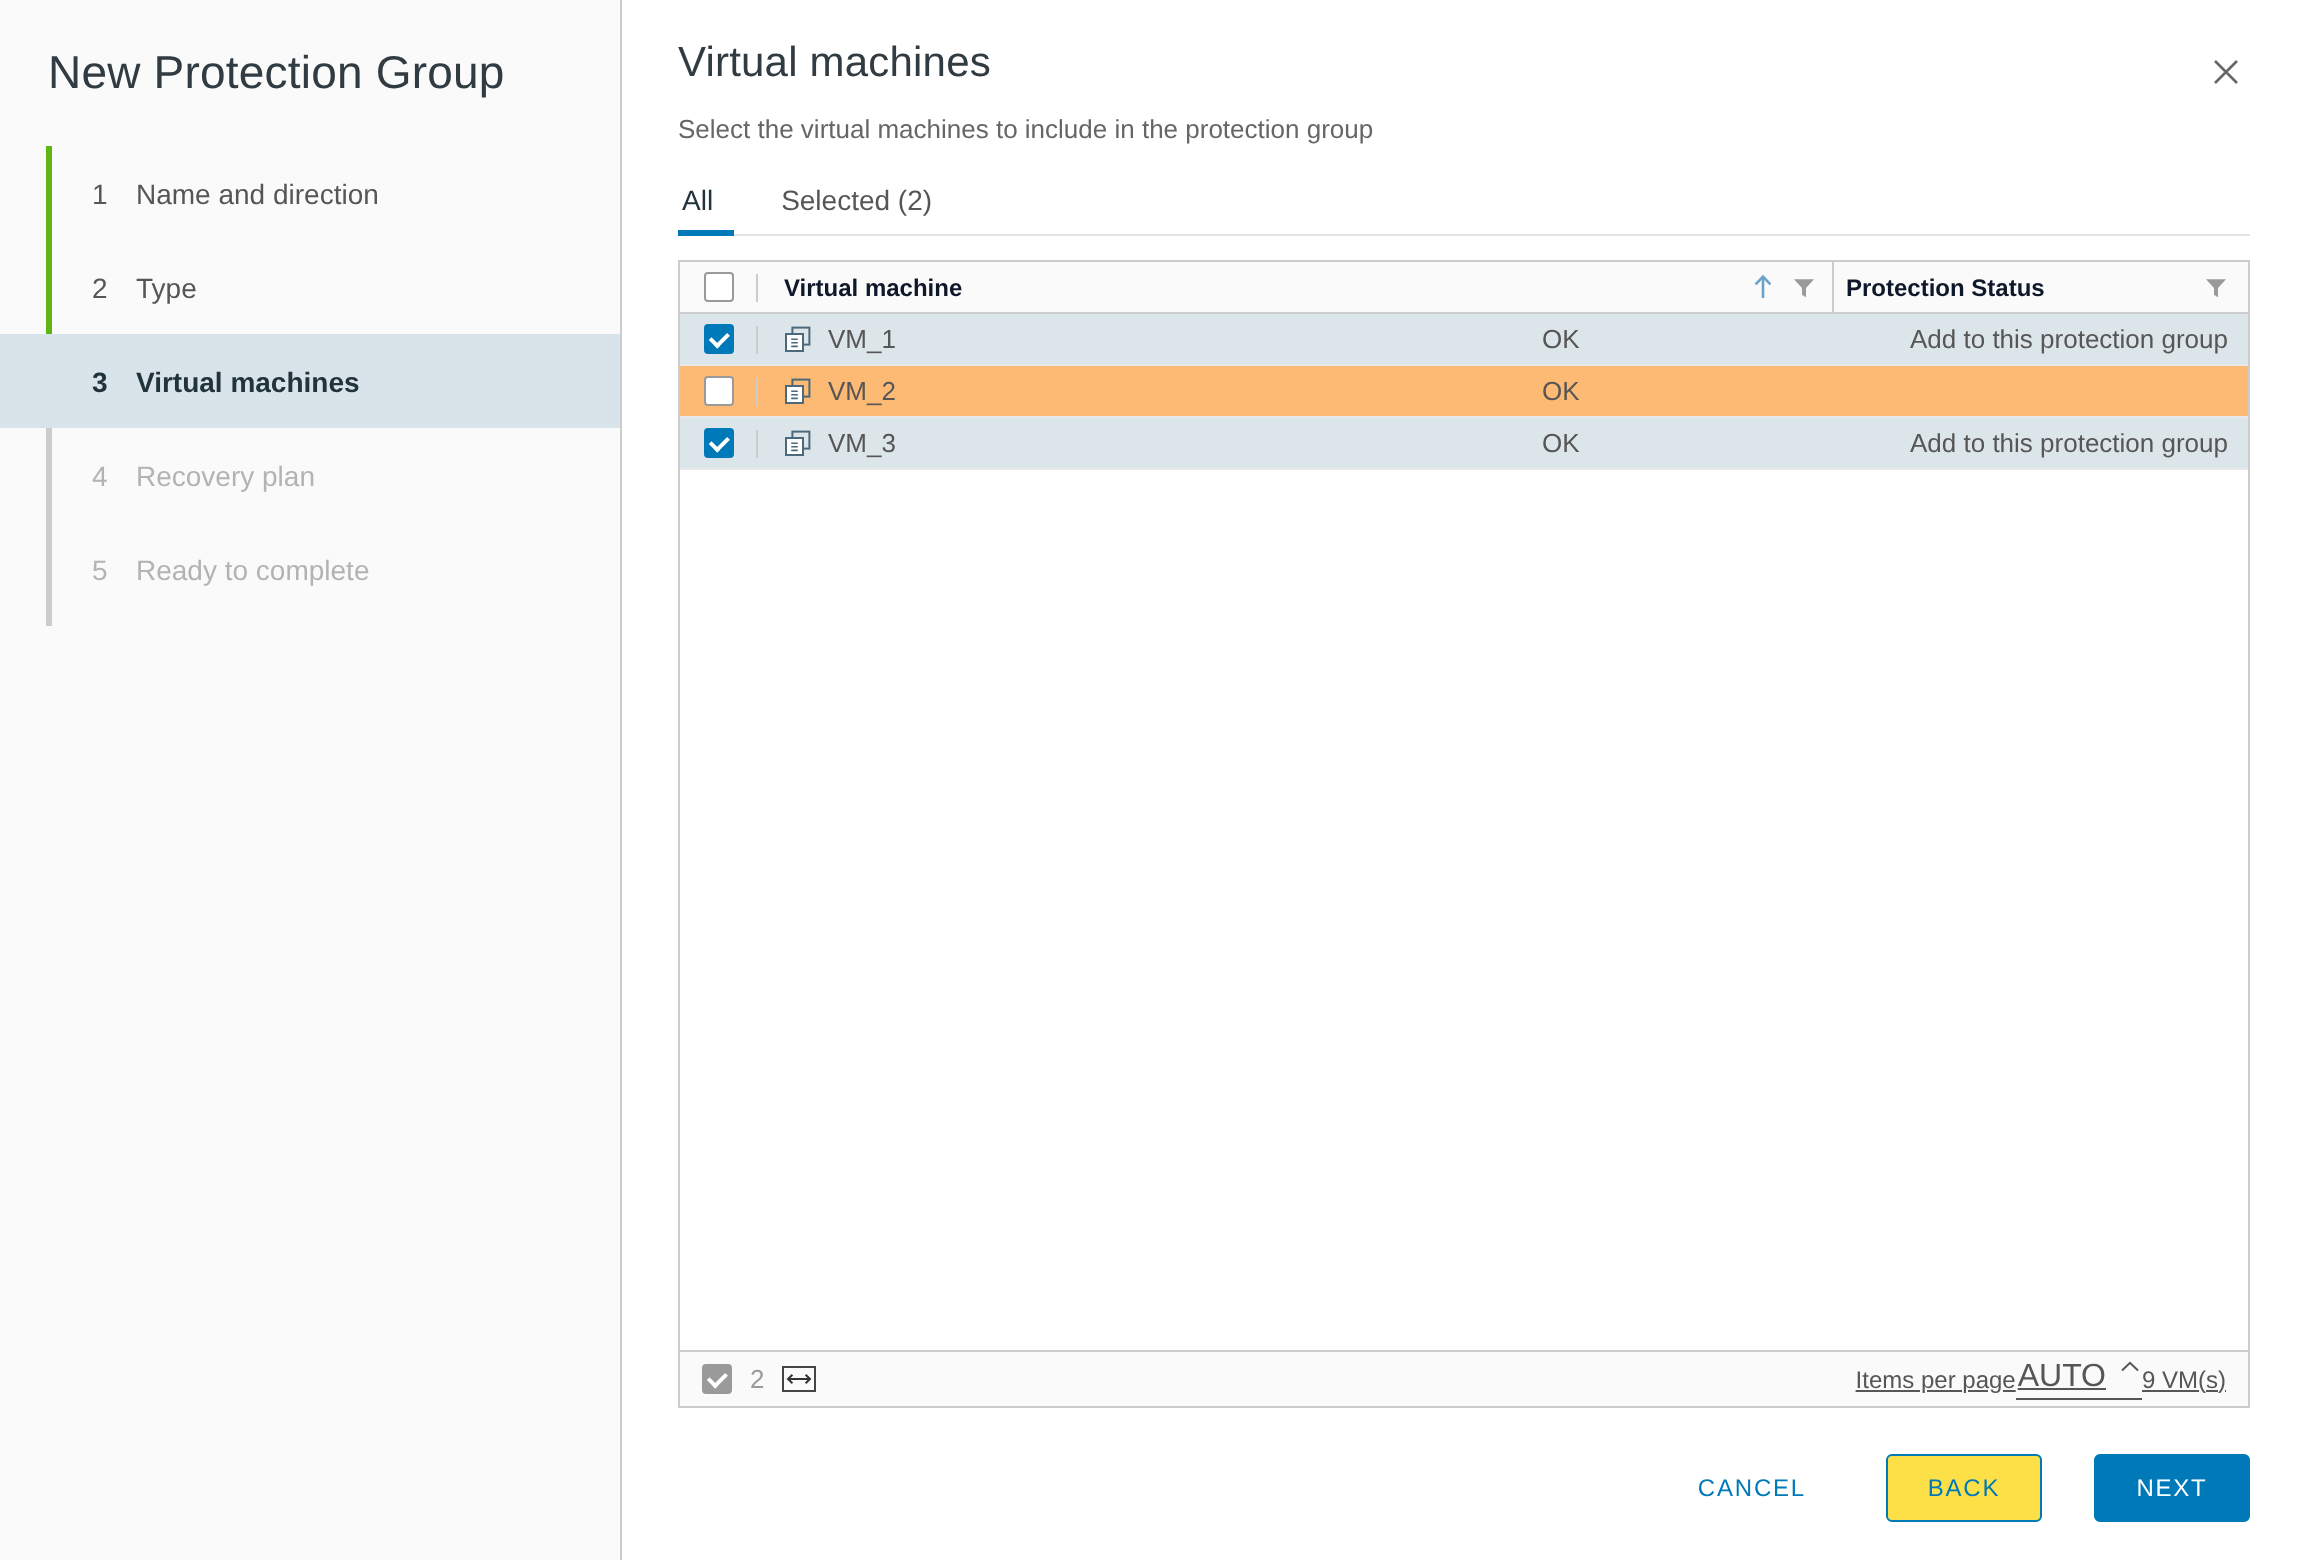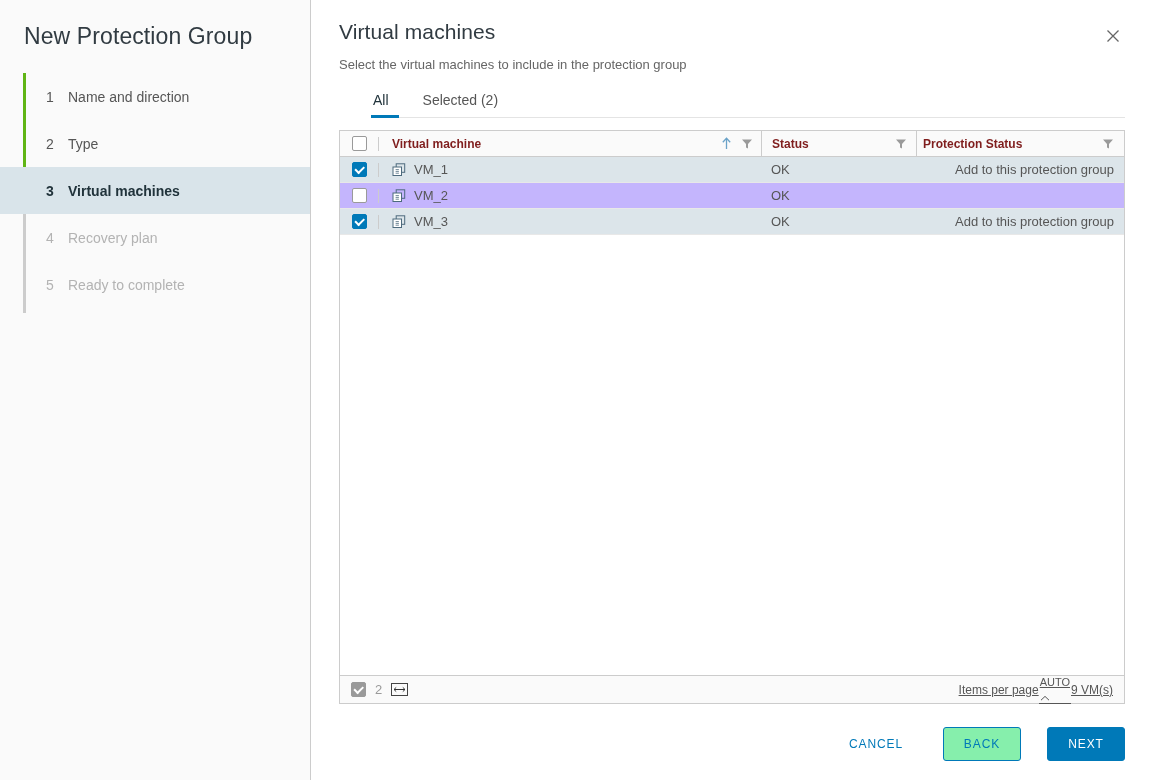--- a/index.html
+++ b/index.html
@@ -116,21 +116,20 @@
     line-height: 18px;
   }
 
   
   .tabs {
     display: flex;
     align-items: flex-end;
     margin-top: 17px;
     border-bottom: 1px solid #e4e4e4;
     height: 27px;
-    margin-left: 32px;
   }
   .tab {
     font-size: 14px;
     color: #565656;
     padding: 0 10px 7px 2px;
     margin-right: 22px;
     cursor: pointer;
     border-bottom: 3px solid transparent;
     position: relative;
     top: 1px;
@@ -153,31 +152,31 @@
     flex-direction: column;
     background: #ffffff;
   }
   .dg-header {
     display: flex;
     height: 26px;
     background: #fafafa;
     border-bottom: 1px solid #cccccc;
     font-size: 12px;
     font-weight: 600;
-    color: #7f1d1d;
+    color: #0f172a;
     align-items: center;
   }
   .dg-row {
     display: flex;
     height: 26px;
     align-items: center;
     font-size: 13px;
     color: #565656;
     border-bottom: 1px solid #e8e8e8;
-    background: #c4b5fd;
+    background: #fdba74;
   }
   .dg-row.selected { background: #dce5ea; }
 
   .col-check {
     width: 38px; min-width: 38px;
     display: flex; align-items: center; justify-content: center;
     height: 100%;
   }
   .col-sep {
     width: 1px; min-width: 1px;
@@ -277,23 +276,22 @@
   .footer-count { color: #9a9a9a; font-size: 13px; }
   .footer-right {
     margin-left: auto;
     display: flex; align-items: center;  text-decoration: underline;
   }
   .per-page-select {
     display: inline-flex; align-items: flex-start; gap: 7px;
     border-bottom: 1px solid #565656;
     padding: 0 1px 1px 1px;
     cursor: pointer;
-    font-size: 11px;
+    font-size: 16px;
     color: #565656;
-    flex-direction: column;
   }
   .fit-icon {
     width: 17px; height: 13px;
     border: 1px solid #444;
     display: inline-flex;
     align-items: center; justify-content: center;
     cursor: pointer;
   }
 
   
@@ -315,21 +313,21 @@
     cursor: pointer;
     text-transform: uppercase;
   }
   .btn-flat {
     background: none;
     border: none;
     color: #0079b8;
     padding: 0 14px;
   }
   .btn-outline {
-    background: #86efac;
+    background: #fde047;
     border: 1px solid #0079b8;
     color: #0079b8;
     min-width: 78px;
   }
   .btn-primary {
     background: #0079b8;
     border: 1px solid #0079b8;
     color: #ffffff;
     min-width: 78px;
   }
@@ -405,28 +403,20 @@
               <path d="M5.5 1.5 L5.5 12" stroke="#6aa2c8" stroke-width="1.3" fill="none"></path>
               <path d="M1.8 5.2 L5.5 1.3 L9.2 5.2" stroke="#6aa2c8" stroke-width="1.3" fill="none"></path>
             </svg>
           </span>
           <span style="line-height:0;">
             <svg width="12" height="12" viewBox="0 0 12 12">
               <path d="M1 1.6 L11 1.6 L7 6 L7 10.6 L5 9.4 L5 6 Z" fill="#9a9a9a"></path>
             </svg>
           </span>
         </div>
-        <div class="col-status">
-          <span class="hdr-text">Status</span>
-          <span style="line-height:0;">
-            <svg width="12" height="12" viewBox="0 0 12 12">
-              <path d="M1 1.6 L11 1.6 L7 6 L7 10.6 L5 9.4 L5 6 Z" fill="#9a9a9a"></path>
-            </svg>
-          </span>
-        </div>
         <div class="col-prot">
           <span class="hdr-text">Protection Status</span>
           <span style="line-height:0;">
             <svg width="12" height="12" viewBox="0 0 12 12">
               <path d="M1 1.6 L11 1.6 L7 6 L7 10.6 L5 9.4 L5 6 Z" fill="#9a9a9a"></path>
             </svg>
           </span>
         </div>
       </div>
 

